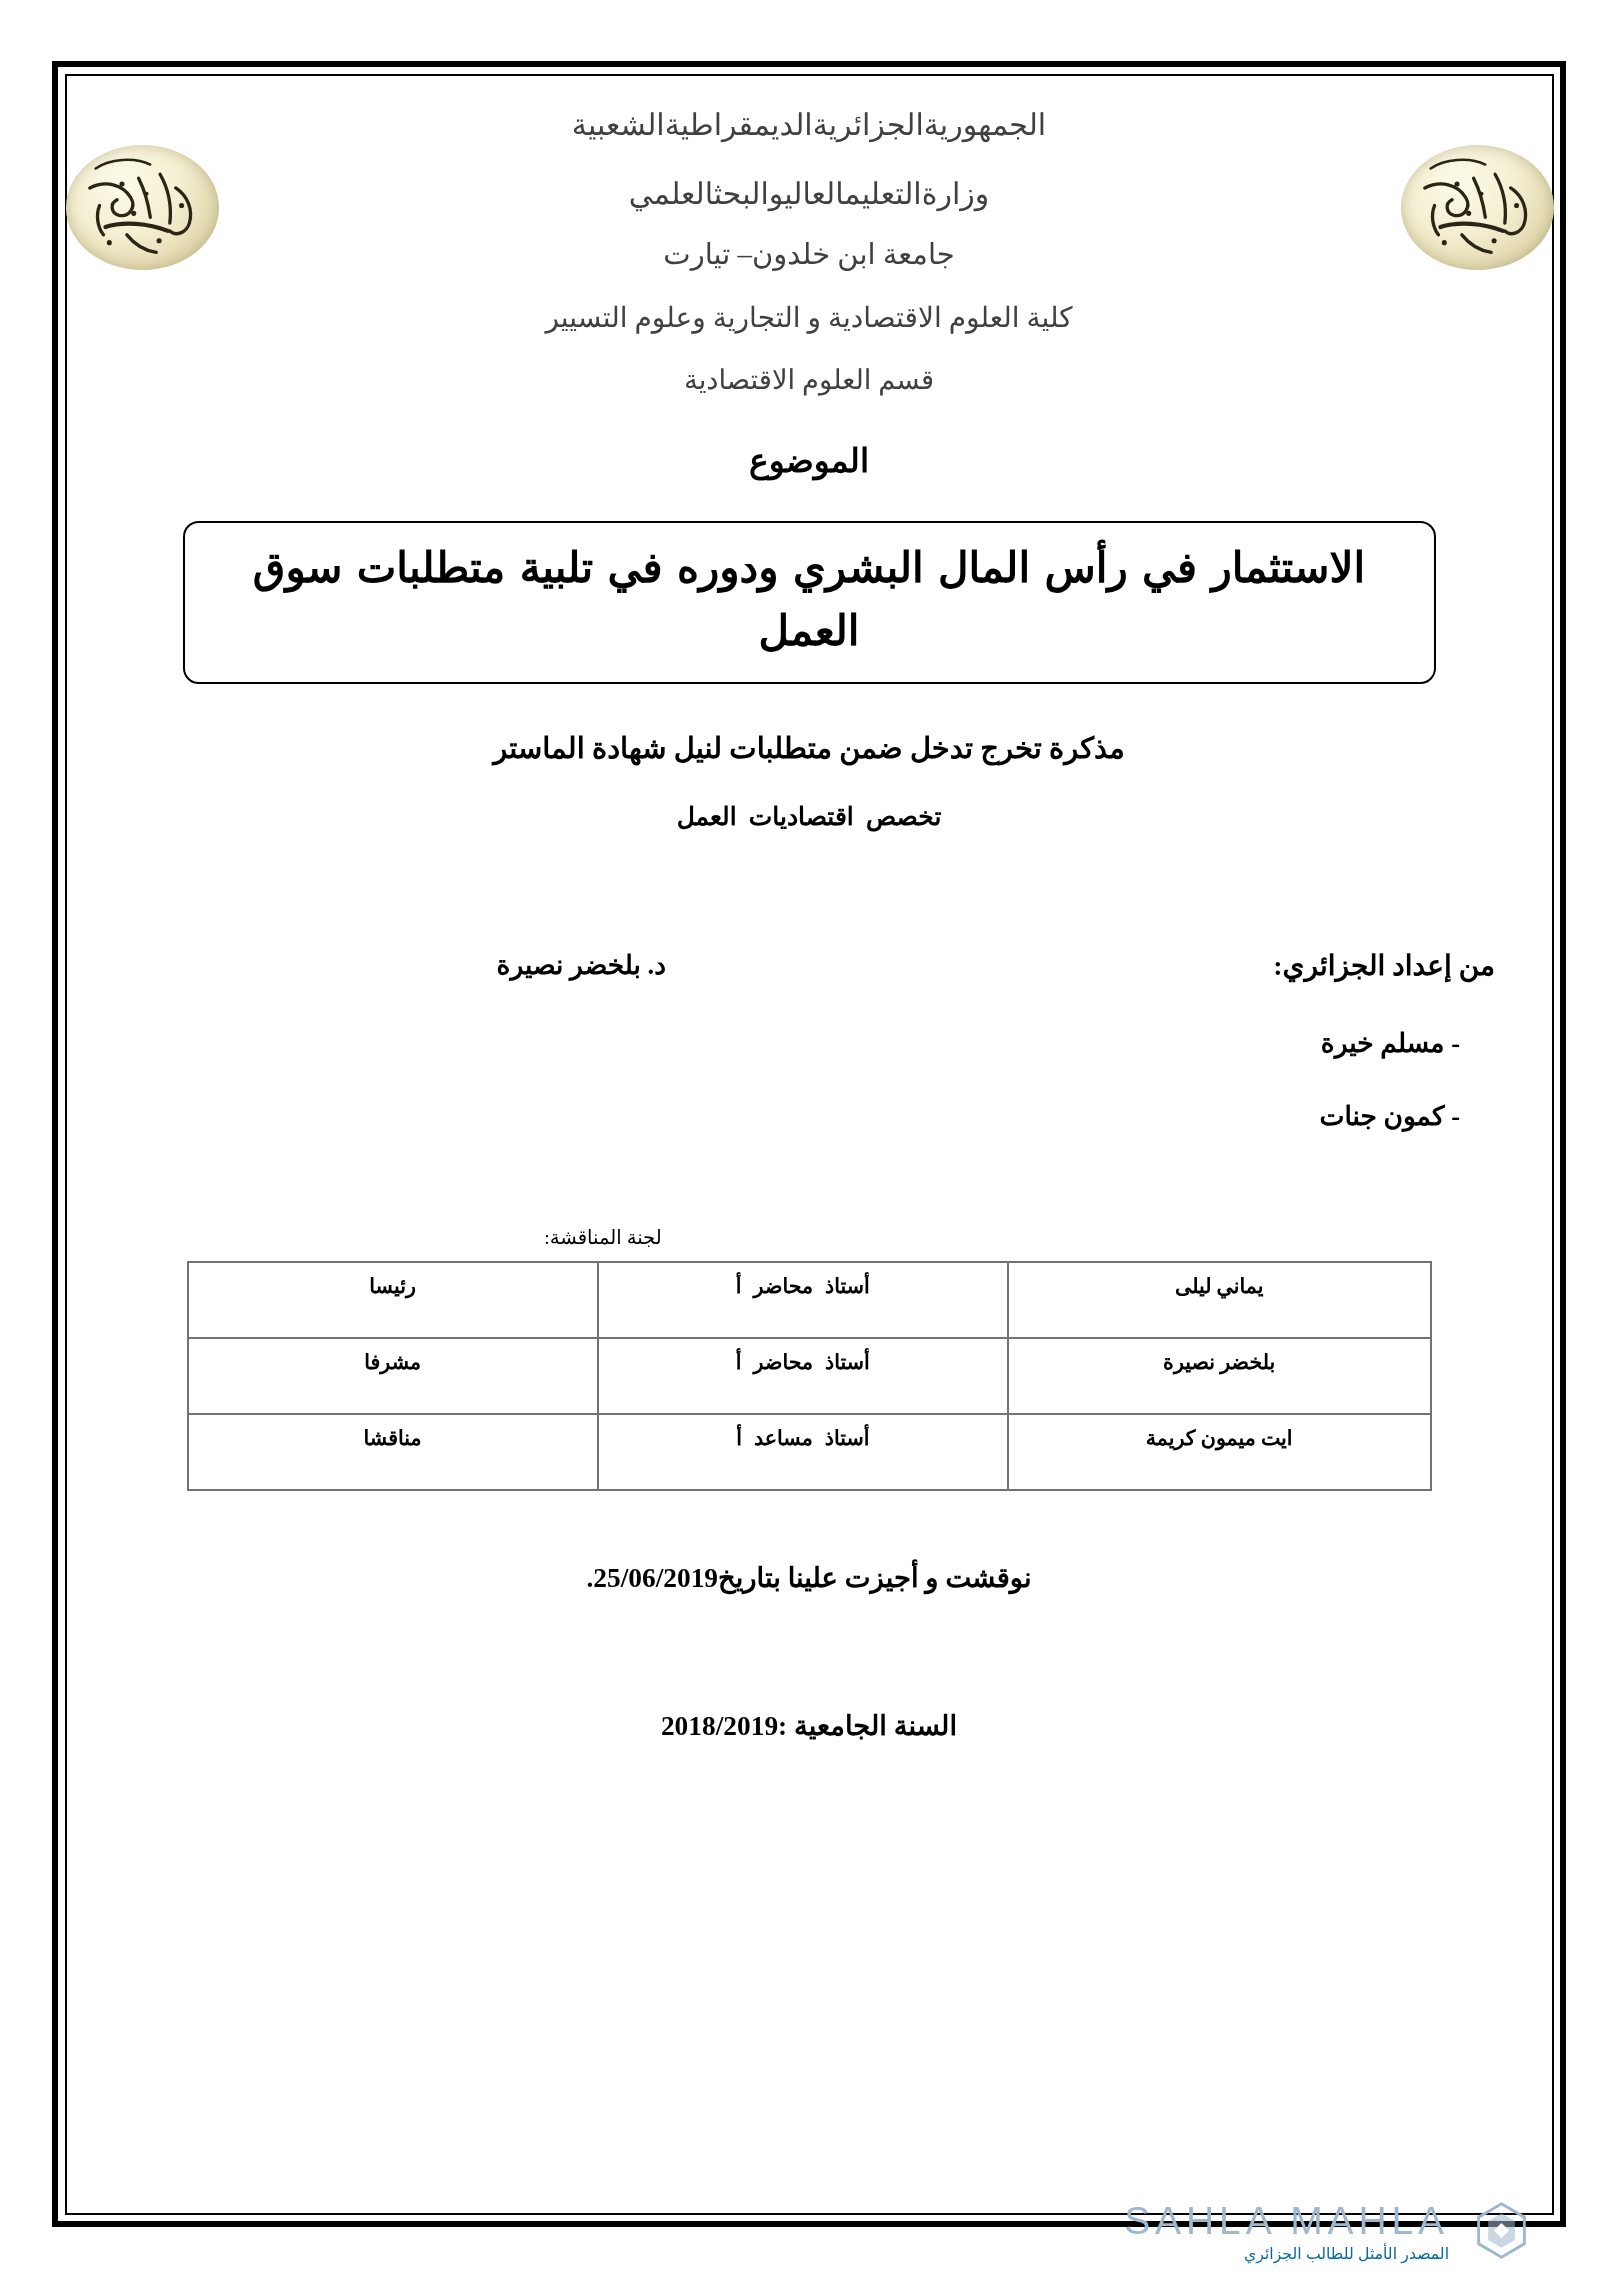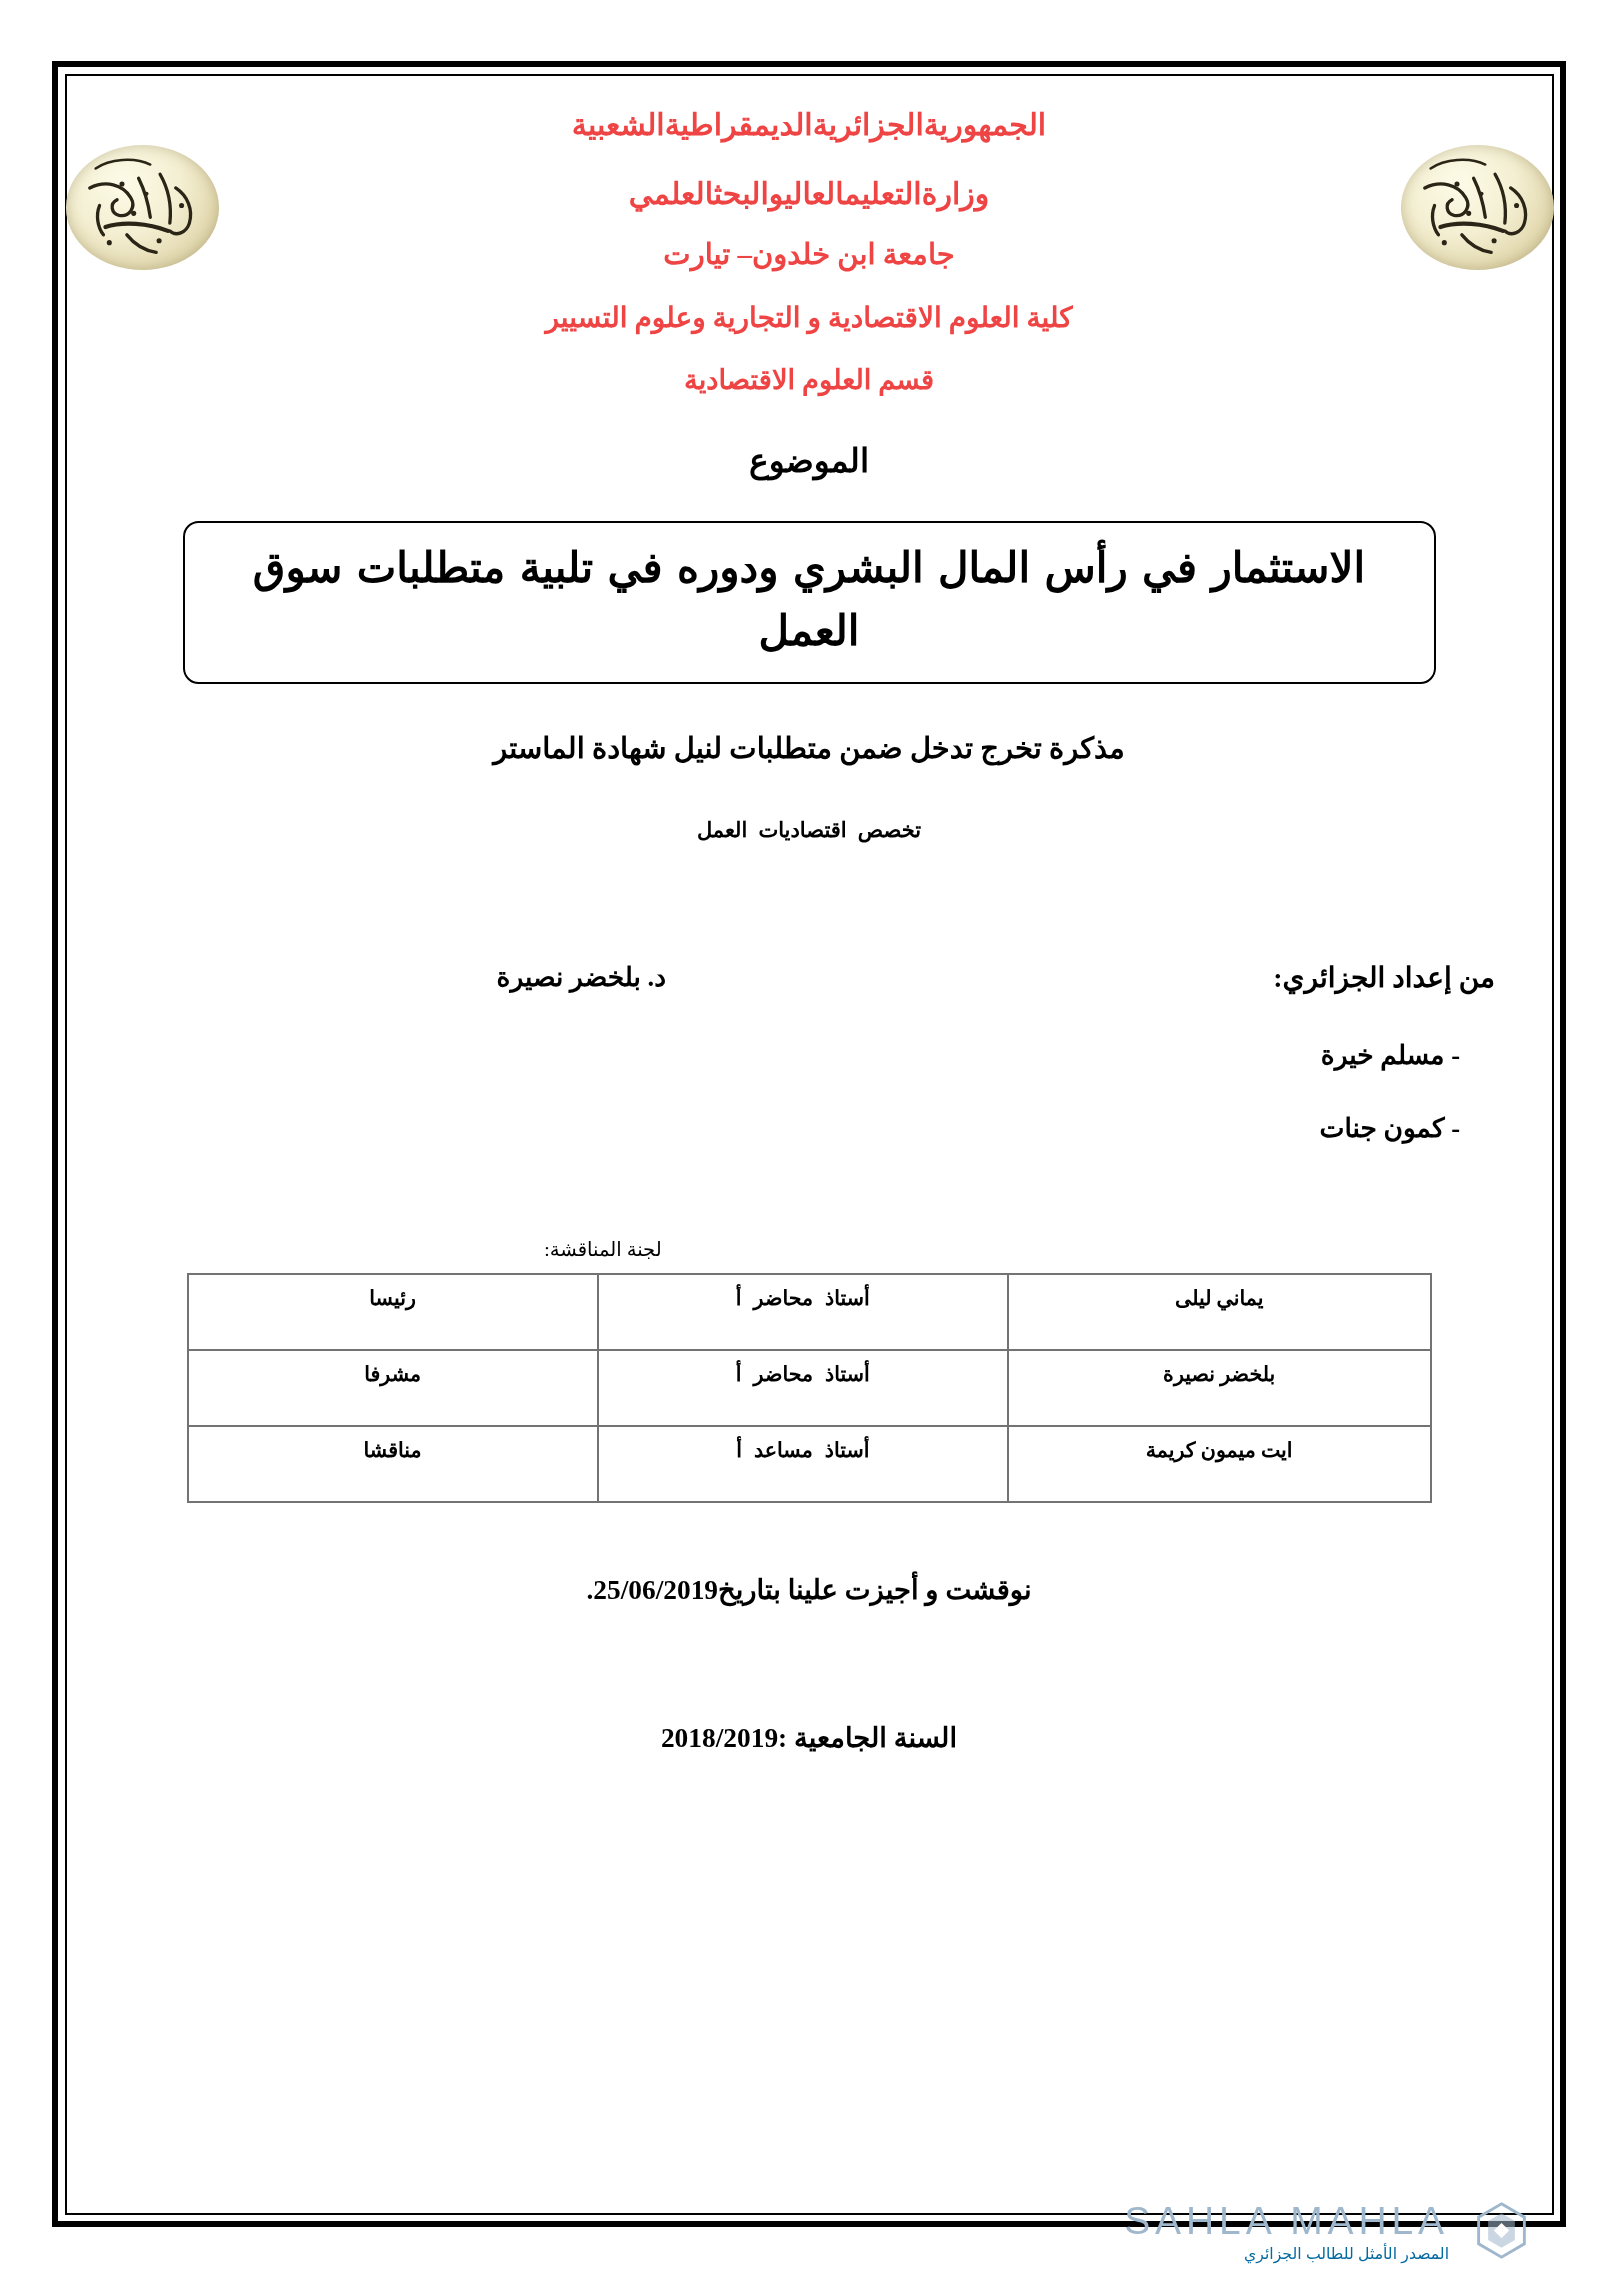--- a/index.html
+++ b/index.html
@@ -49,22 +49,22 @@
     height: 2098px;
     text-align: center;
   }
 
   
   .header-block {
     margin-top: 16.7px;
   }
   .hline {
     font-family: "Liberation Serif", "DejaVu Serif", serif;
-    font-weight: bold;
-    color: #ef4444;
+    font-weight: normal;
+    color: #404040;
     line-height: 1.0;
   }
   .hline.l1 { font-size: 30px; margin-bottom: 39px; letter-spacing: -0.5px; }
   .hline.l2 { font-size: 30px; margin-bottom: 31px; letter-spacing: -0.5px; }
   .hline.l3 { font-size: 29px; margin-bottom: 35px; }
   .hline.l4 { font-size: 28px; margin-bottom: 35px; }
   .hline.l5 { font-size: 27.4px; margin-bottom: 47px; }
 
   
   .seal {
@@ -108,21 +108,21 @@
     width: 100%;
     text-align: center;
     word-spacing: 3.9px;
   }
 
   
   .deg-line {
     font-weight: bold;
   }
   .deg-line.a { font-size: 29px; margin-top: 47px; }
-  .deg-line.b { font-size: 21px; margin-top: 53px; word-spacing: 5.9px; }
+  .deg-line.b { font-size: 25px; margin-top: 37px; word-spacing: 5.9px; }
 
   
   .people {
     position: relative;
     margin-top: 118px;
     height: 216px;
   }
   .col {
     position: absolute;
     top: 0;

